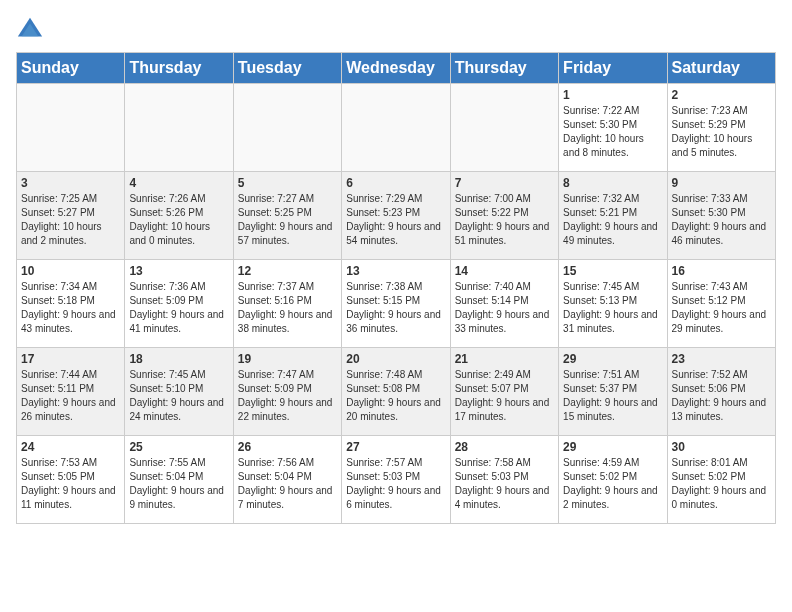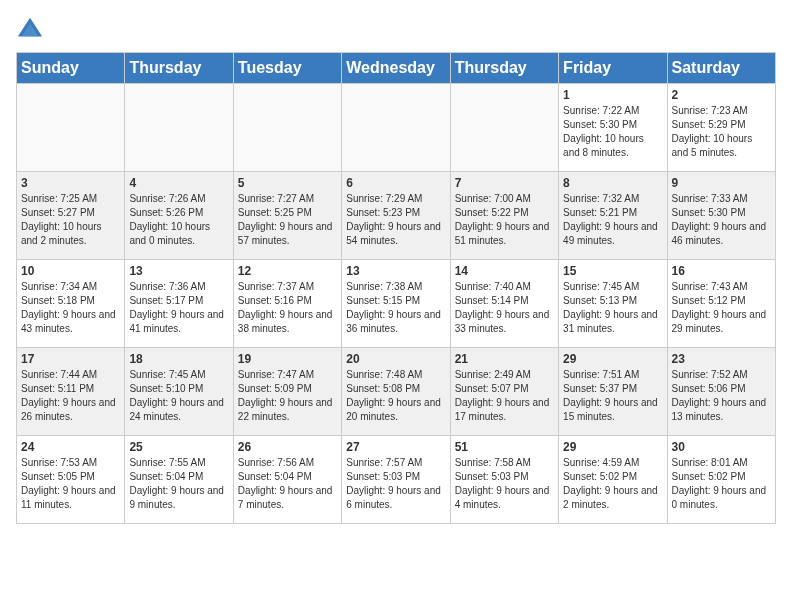--- a/index.html
+++ b/index.html
@@ -196,21 +196,21 @@
         <td>
           <span class="day-number">10</span>
           <div class="day-info">Sunrise: 7:34 AM
 Sunset: 5:18 PM
 Daylight: 9 hours
 and 43 minutes.</div>
         </td>
         <td>
           <span class="day-number">13</span>
           <div class="day-info">Sunrise: 7:36 AM
-Sunset: 5:17 PM
+Sunset: 5:09 PM
 Daylight: 9 hours
 and 41 minutes.</div>
         </td>
         <td>
           <span class="day-number">12</span>
           <div class="day-info">Sunrise: 7:37 AM
 Sunset: 5:16 PM
 Daylight: 9 hours
 and 38 minutes.</div>
         </td>
@@ -317,21 +317,21 @@
 and 7 minutes.</div>
         </td>
         <td>
           <span class="day-number">27</span>
           <div class="day-info">Sunrise: 7:57 AM
 Sunset: 5:03 PM
 Daylight: 9 hours
 and 6 minutes.</div>
         </td>
         <td>
-          <span class="day-number">51</span>
+          <span class="day-number">28</span>
           <div class="day-info">Sunrise: 7:58 AM
 Sunset: 5:03 PM
 Daylight: 9 hours
 and 4 minutes.</div>
         </td>
         <td>
           <span class="day-number">29</span>
           <div class="day-info">Sunrise: 4:59 AM
 Sunset: 5:02 PM
 Daylight: 9 hours

